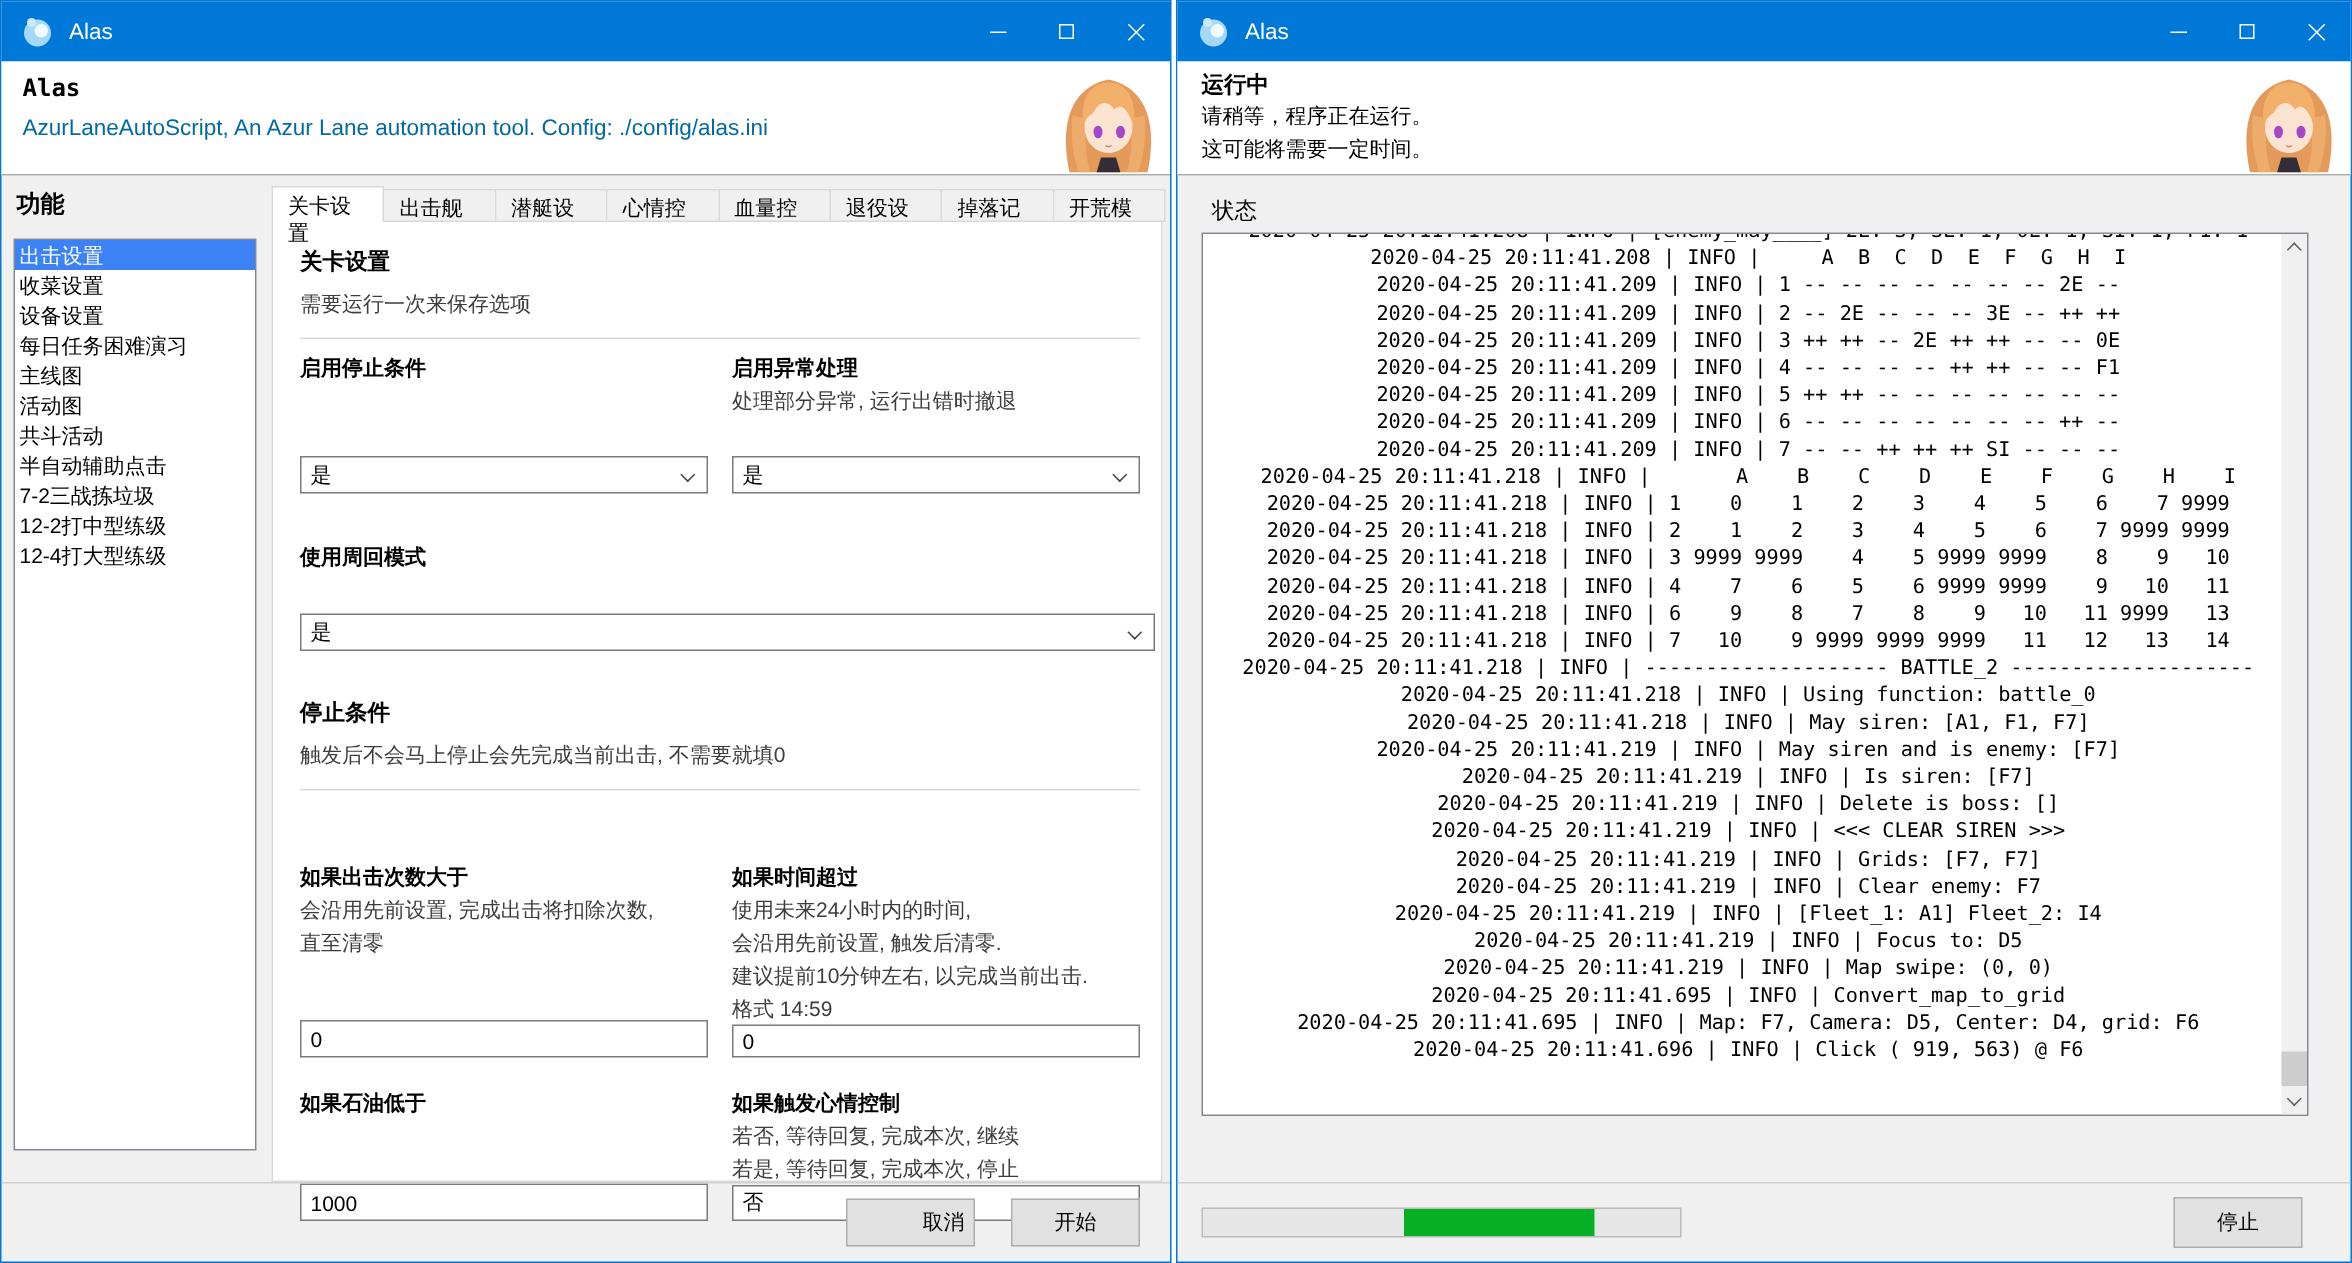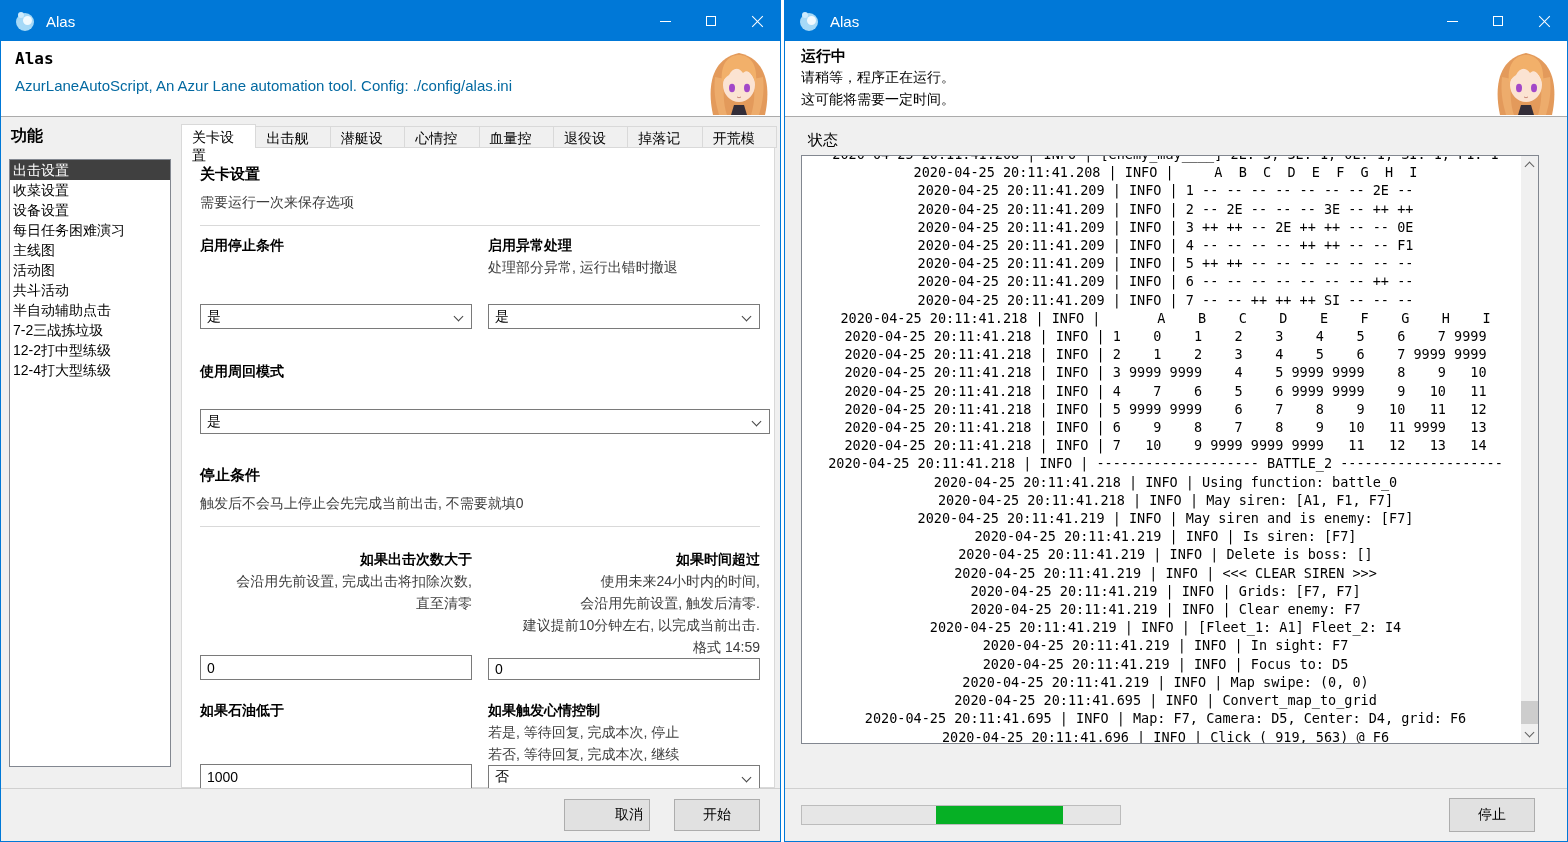--- a/index.html
+++ b/index.html
@@ -27,42 +27,42 @@
   #win-left .header-title { position:absolute; left:14px; top:8px; font-family:"DejaVu Sans Mono", monospace; font-weight:bold; font-size:16px; color:#000; }
   #win-left .header-sub { position:absolute; left:14px; top:36px; font-size:15px; color:#0369a1; }
   #win-right .header-title { position:absolute; left:16px; top:6px; font-size:15px; font-weight:bold; color:#000; }
   #win-right .header-line1 { position:absolute; left:16px; top:28px; font-size:14px; color:#000;text-align:right; }
   #win-right .header-line2 { position:absolute; left:16px; top:50px; font-size:14px; color:#000; }
 
   
   .sidebar-heading { position:absolute; left:10px; top:125px; font-size:16px; font-weight:bold; }
   .listbox { position:absolute; left:8px; top:158px; width:162px; height:608px; background:#fff; border:1px solid #828790; font-size:14px; overflow:hidden; }
   .list-item { height:20px; line-height:20px; padding-left:3px; white-space:nowrap; color:#000; }
-  .list-item.selected { background:#404040; color:#fff; }
+  .list-item.selected { background:#3b82f6; color:#fff; }
 
   
   .tabctl { position:absolute; left:180px; top:123px; width:596px; height:664px; }
   .tab-strip { display:flex; height:24px; align-items:flex-end; }
   .tab { padding:3px 10px 4px 10px; font-size:14px; background:#f0f0f0; border:1px solid #d9d9d9; border-left:none; height:22px; position:relative; }
   .tab:first-child { border-left:1px solid #d9d9d9; }
   .tab.active { background:#fff; height:24px; border-bottom:none; z-index:3; border-left:1px solid #d9d9d9; padding-top:4px; }
   .tab-page { position:absolute; left:0; right:2px; top:24px; bottom:0; background:#fff; border:1px solid #d9d9d9; border-top:none; padding:15px 14px 0 18px; }
 
   .sec-title { font-size:15px; font-weight:bold; margin:2px 0 10px 0; }
   .sec-desc  { font-size:14px; color:#3d3d3d; margin-bottom:13px; }
   .divider { border:none; border-top:1px solid #d9d9d9; margin:0 0 9px 0; }
   .frow { display:flex; gap:16px; }
   .fcol { width:273px; display:flex; flex-direction:column; }
   .flabel { font-size:14px; font-weight:bold; color:#000; line-height:21px; }
   .fdesc { font-size:14px; color:#3d3d3d; line-height:22px; }
   .control { margin-top:auto; }
   .combobox, .textbox { height:25px; background:#fff; border:1px solid #7a7a7a; display:flex; align-items:center; padding-left:6px; font-size:14px; position:relative; }
   .combobox .chevron { position:absolute; right:9px; top:8px; width:7px; height:7px; border-right:1px solid #444; border-bottom:1px solid #444; transform:rotate(45deg); }
   .row1 { height:94px; }
-  .row2 { margin-top:22px; height:131px;text-align:right; }
+  .row2 { margin-top:47px; height:131px; }
   .row3 { margin-top:20px; height:89px; }
   .loop-label { margin-top:32px; }
   .loop-combo { margin-top:27px; width:570px; }
   .stop-title { margin-top:32px; }
 
   
   .footer-line { position:absolute; left:0; right:0; top:787px; height:1px; background:#d0d0d0; }
   .button { position:absolute; top:798px; width:86px; height:32px; background:#e1e1e1; border:1px solid #adadad; font-size:14px; display:flex; align-items:center; justify-content:center; color:#000; }
   #btn-cancel { right:130px;padding-left:44px; }
   #btn-start  { right:20px; }
@@ -227,22 +227,22 @@
 
       <div class="frow row3">
         <div class="fcol">
           <div class="flabel">如果石油低于</div>
           <div class="textbox control">
             <span>1000</span>
           </div>
         </div>
         <div class="fcol">
           <div class="flabel">如果触发心情控制</div>
+          <div class="fdesc">若否, 等待回复, 完成本次, 继续</div>
           <div class="fdesc">若是, 等待回复, 完成本次, 停止</div>
-          <div class="fdesc">若否, 等待回复, 完成本次, 继续</div>
           <div class="combobox control">
             <span>否</span>
             <span class="chevron"></span>
           </div>
         </div>
       </div>
     </div>
   </div>
 
   <div class="footer-line"></div>
@@ -316,21 +316,20 @@
           <div class="log-line">2020-04-25 20:11:41.218 | INFO |       A    B    C    D    E    F    G    H    I</div>
 
           <div class="log-line">2020-04-25 20:11:41.218 | INFO | 1    0    1    2    3    4    5    6    7 9999</div>
 
           <div class="log-line">2020-04-25 20:11:41.218 | INFO | 2    1    2    3    4    5    6    7 9999 9999</div>
 
           <div class="log-line">2020-04-25 20:11:41.218 | INFO | 3 9999 9999    4    5 9999 9999    8    9   10</div>
 
           <div class="log-line">2020-04-25 20:11:41.218 | INFO | 4    7    6    5    6 9999 9999    9   10   11</div>
 
-          <div class="log-line">2020-04-25 20:11:41.218 | INFO | 5 9999 9999    6    7    8    9   10   11   12</div>
 
           <div class="log-line">2020-04-25 20:11:41.218 | INFO | 6    9    8    7    8    9   10   11 9999   13</div>
 
           <div class="log-line">2020-04-25 20:11:41.218 | INFO | 7   10    9 9999 9999 9999   11   12   13   14</div>
 
           <div class="log-line">2020-04-25 20:11:41.218 | INFO | -------------------- BATTLE_2 --------------------</div>
 
           <div class="log-line">2020-04-25 20:11:41.218 | INFO | Using function: battle_0</div>
 
           <div class="log-line">2020-04-25 20:11:41.218 | INFO | May siren: [A1, F1, F7]</div>
@@ -342,21 +341,20 @@
           <div class="log-line">2020-04-25 20:11:41.219 | INFO | Delete is boss: []</div>
 
           <div class="log-line">2020-04-25 20:11:41.219 | INFO | &lt;&lt;&lt; CLEAR SIREN &gt;&gt;&gt;</div>
 
           <div class="log-line">2020-04-25 20:11:41.219 | INFO | Grids: [F7, F7]</div>
 
           <div class="log-line">2020-04-25 20:11:41.219 | INFO | Clear enemy: F7</div>
 
           <div class="log-line">2020-04-25 20:11:41.219 | INFO | [Fleet_1: A1] Fleet_2: I4</div>
 
-          <div class="log-line">2020-04-25 20:11:41.219 | INFO | In sight: F7</div>
 
           <div class="log-line">2020-04-25 20:11:41.219 | INFO | Focus to: D5</div>
 
           <div class="log-line">2020-04-25 20:11:41.219 | INFO | Map swipe: (0, 0)</div>
 
           <div class="log-line">2020-04-25 20:11:41.695 | INFO | Convert_map_to_grid</div>
 
           <div class="log-line">2020-04-25 20:11:41.695 | INFO | Map: F7, Camera: D5, Center: D4, grid: F6</div>
 
           <div class="log-line">2020-04-25 20:11:41.696 | INFO | Click ( 919, 563) @ F6</div>

